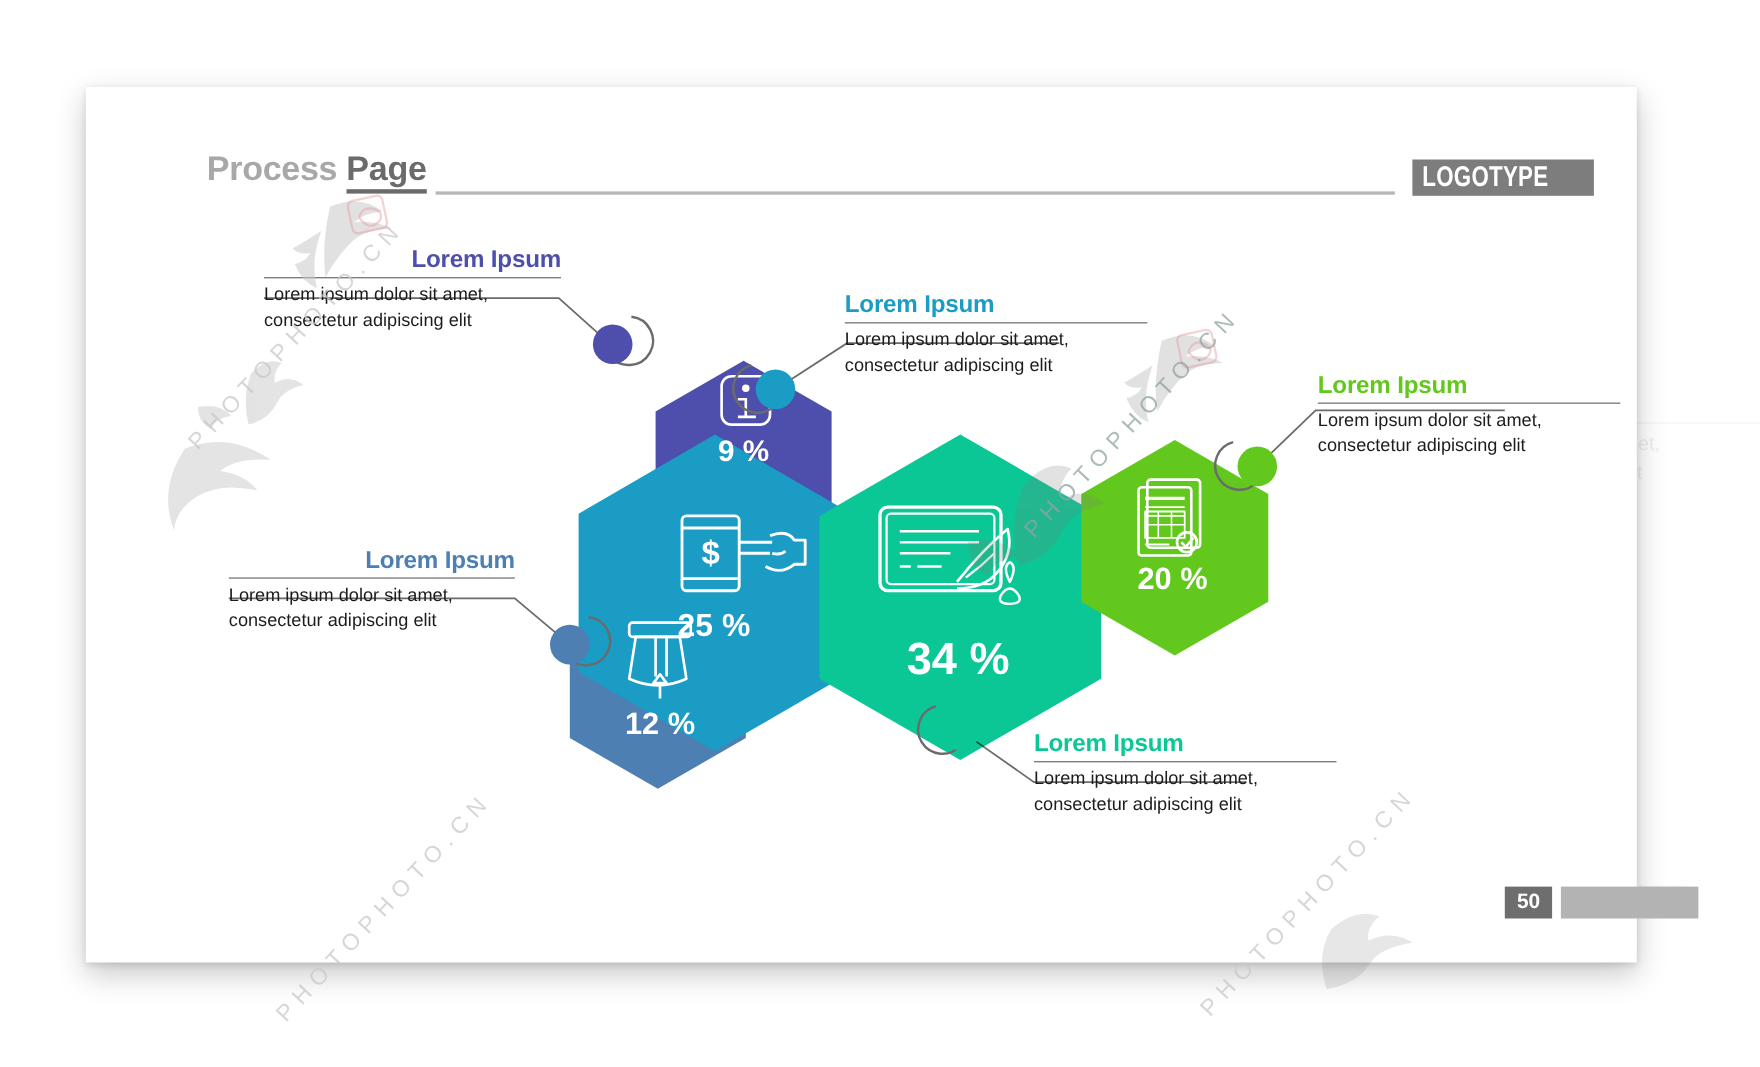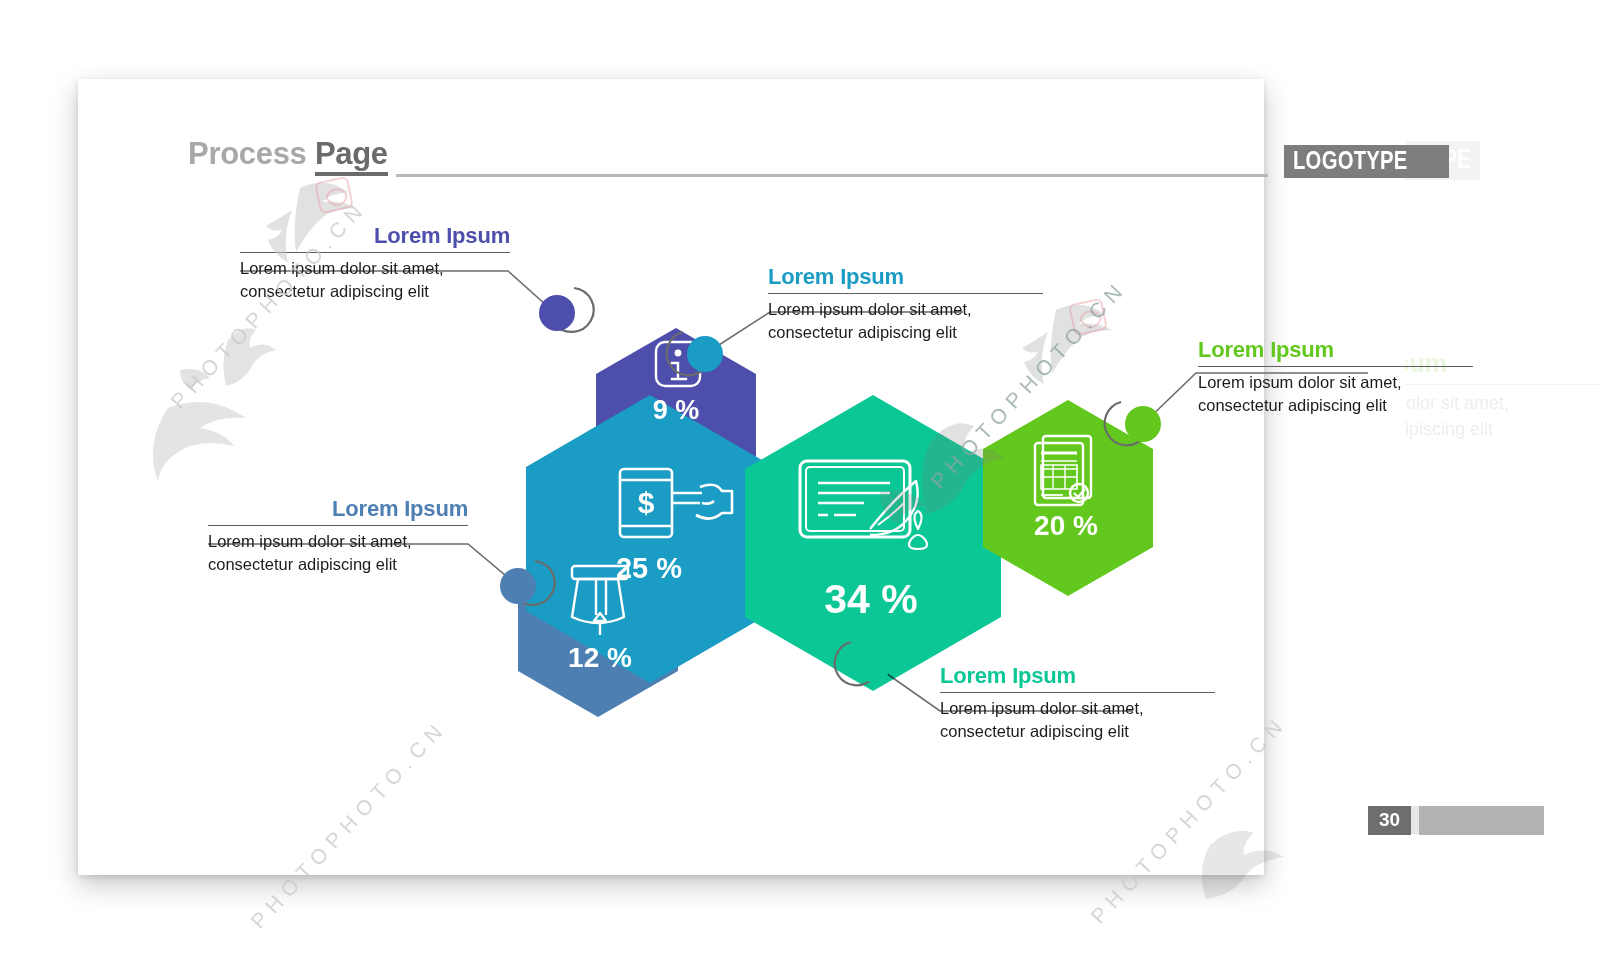--- a/index.html
+++ b/index.html
@@ -26,21 +26,21 @@
     color:#b8e49a; font-size:25px; font-weight:700;
   }
   .ghost-rule{position:absolute;left:-120px;top:305px;width:330px;height:1px;background:#d6d6d6;}
   .ghost-body{
     position:absolute;left:-118px;top:312px;color:#c4c4c4;font-size:18px;line-height:1.42;white-space:nowrap;
   }
   .ghost-pagebar{position:absolute;left:-12px;top:727px;width:140px;height:28px;background:#b3b3b3;}
 
   
   .slide{
-    position:absolute; left:78px; top:79px; width:1186px; height:796px;
+    position:absolute; left:78px; top:79px; width:1410px; height:796px;
     background:#ffffff;
     box-shadow:0 10px 26px rgba(0,0,0,.22), 0 2px 6px rgba(0,0,0,.12);
   }
 
   
   .title{
     position:absolute; left:110px; top:57px;
     font-size:31px; font-weight:700; letter-spacing:-.3px; white-space:nowrap;
   }
   .title .t-light{color:#a8a8a8;}
@@ -266,21 +266,21 @@
   <div class="callout" style="left:862px; top:585px; width:275px;">
     <div class="co-head" style="color:#0bc795;">Lorem Ipsum</div>
     <div class="co-rule"></div>
     <div class="co-body">
       <div>Lorem ipsum dolor sit amet,</div>
       <div>consectetur adipiscing elit</div>
     </div>
   </div>
 
   <div class="page-bar"></div>
-  <div class="page-num">30</div>
+  <div class="page-num">50</div>
 </div>
 
 <svg class="wm" style="left:0;top:0;width:1600px;height:970px;" viewBox="0 0 1600 970">
 
   <g fill="#c9c9c9" class="wm-bird" opacity=".55">
     <path d="M300 188 q26 -12 48 4 q-18 2 -26 10 q20 -2 34 6 q-22 0 -34 10 q-14 12 -26 34 q-4 -28 4 -64Z"></path>
     <path d="M292 210 q-10 26 -4 52 q-14 -6 -20 -22 q10 -2 14 -10 q-10 2 -16 -4 q14 -8 26 -16Z"></path>
   </g>
   <g fill="#c9c9c9" opacity=".5">
     <path d="M228 340 q14 -16 28 -10 q-8 8 -6 18 q14 -8 26 2 q-18 4 -24 16 q-8 16 -26 20 q-6 -24 2 -46Z"></path>

